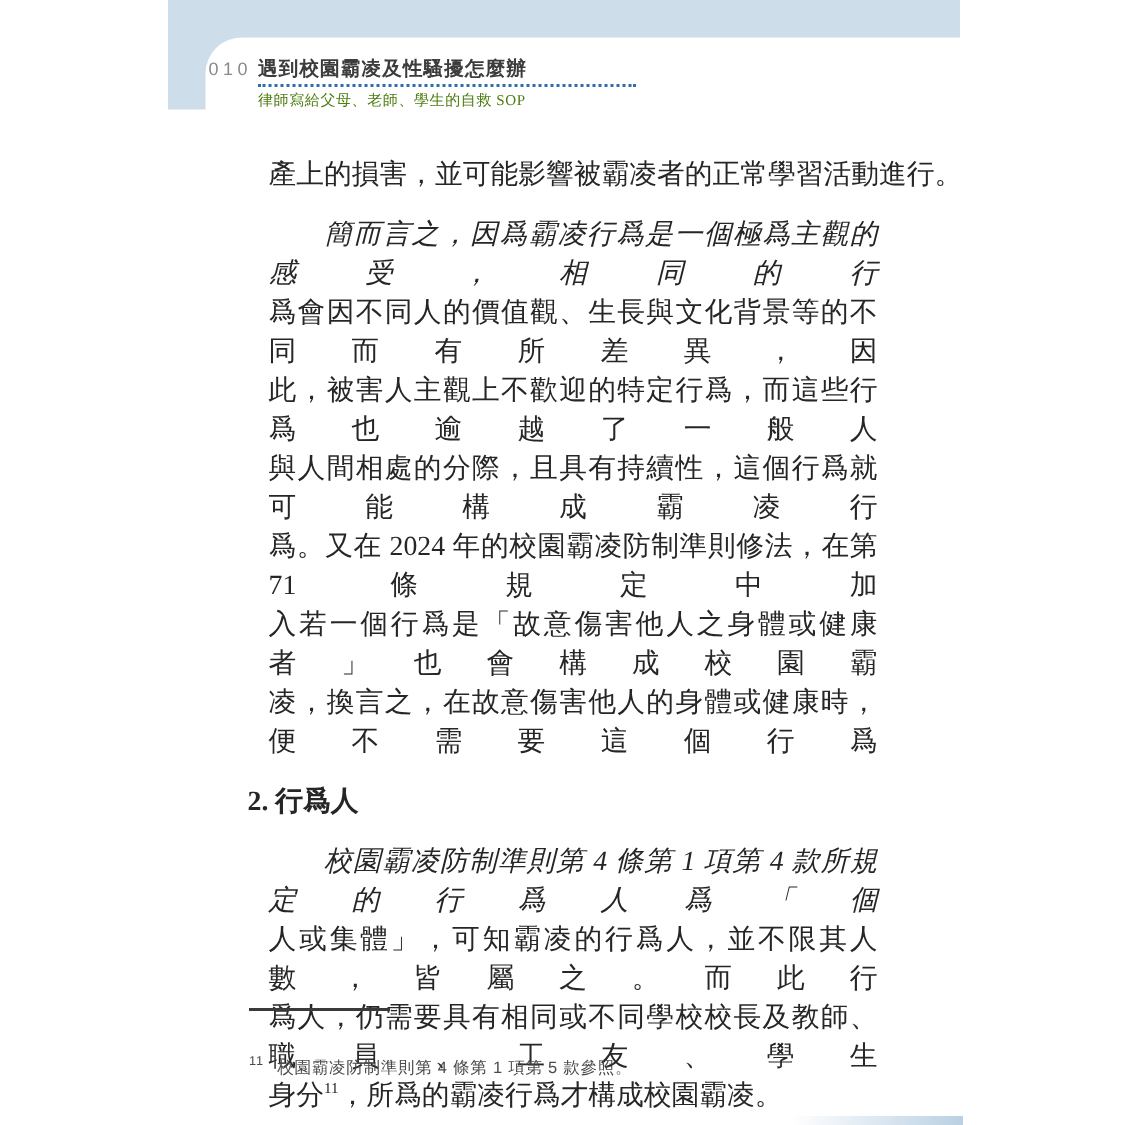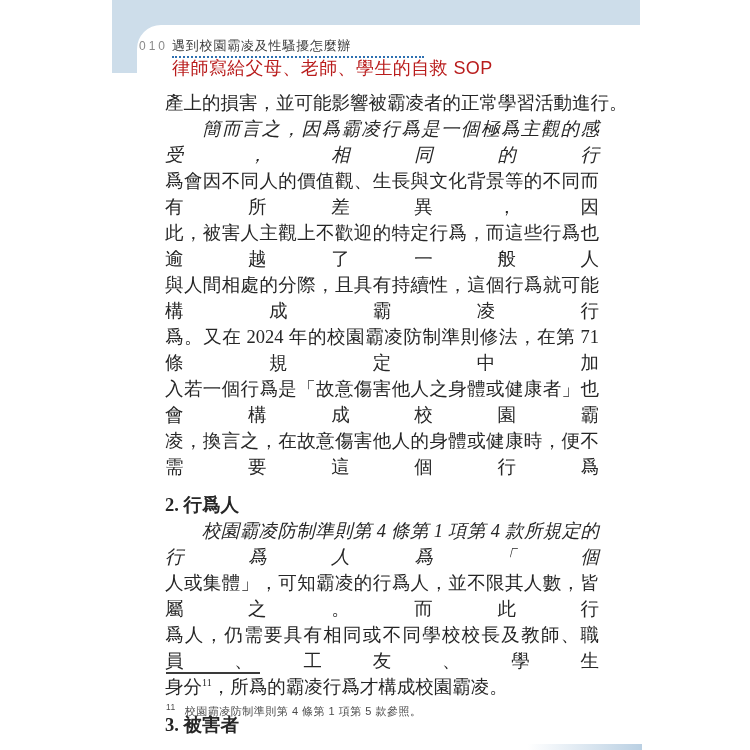--- a/index.html
+++ b/index.html
@@ -8,30 +8,30 @@
     overflow:hidden; font-family:"Liberation Sans","DejaVu Sans",sans-serif;
   }
   
   .edge-top { position:absolute; left:112px; top:0; width:528px; height:73px; background:var(--edge-blue,#cdddea); }
   .page-surface { position:absolute; left:137px; top:25px; right:0; bottom:0; background:#ffffff; border-top-left-radius:24px; }
   .edge-bottom { position:absolute; left:528px; top:744px; width:114px; height:6px;
     background:linear-gradient(90deg, rgba(205,221,234,0), var(--edge-blue-strong,#bad0e3)); }
 
   .page-number { position:absolute; left:139px; top:39px; font-size:12px; color:#8a8a8a; letter-spacing:3px; }
   .header-block { position:absolute; left:172px; top:38px; }
-  .book-title { font-size:13px; font-weight:normal; color:#3c3c3c; letter-spacing:0.8px; line-height:15px; }
+  .book-title { font-size:13px; font-weight:bold; color:#3c3c3c; letter-spacing:0.8px; line-height:15px; }
   .dotted-divider { width:252px; height:0; border-top:2.5px dotted var(--dot-blue,#2d6fb0); margin:3px 0 3px; }
-  .book-subtitle { font-size:18px; color:#b91c1c; letter-spacing:0.4px; line-height:14px; }
+  .book-subtitle { font-size:10px; color:#4d7c0f; letter-spacing:0.4px; line-height:14px;font-family:Liberation Serif, serif; }
 
   .content {
     position:absolute; left:165px; top:90px; width:434px;
     font-family:"Liberation Serif","DejaVu Serif",serif;
     font-size:18.5px; line-height:26px; color:#262626;
   }
-  .paragraph { margin:0; }
+  .paragraph { margin:14px; }
   .line { white-space:nowrap; }
   .line.fill { white-space:normal; text-align:justify; text-align-last:justify; }
   .line.indent { text-indent:37px;font-style:italic; }
   .heading { font-weight:bold; margin-top:12px; }
   .content sup { font-size:10px; line-height:0; }
 
   .footnote-rule { position:absolute; left:166px; top:672px; width:94px; height:2px; background:#3a3a3a; }
   .footnote { position:absolute; left:166px; top:680px; font-size:11px; color:#4a4a4a; letter-spacing:0.5px;margin-top:24px; }
   .footnote sup { font-size:8.5px; line-height:0; margin-right:9px; }
 </style>

